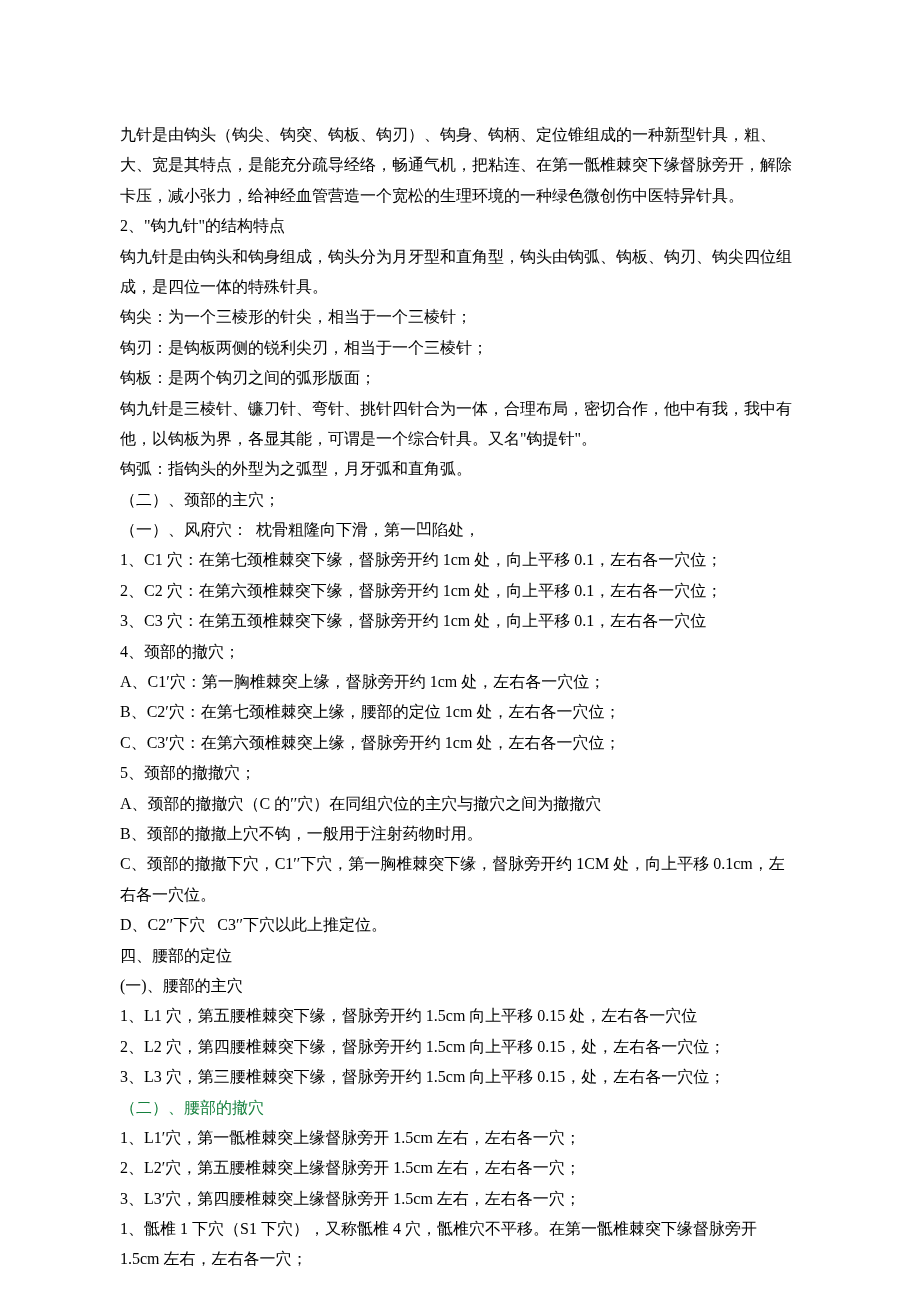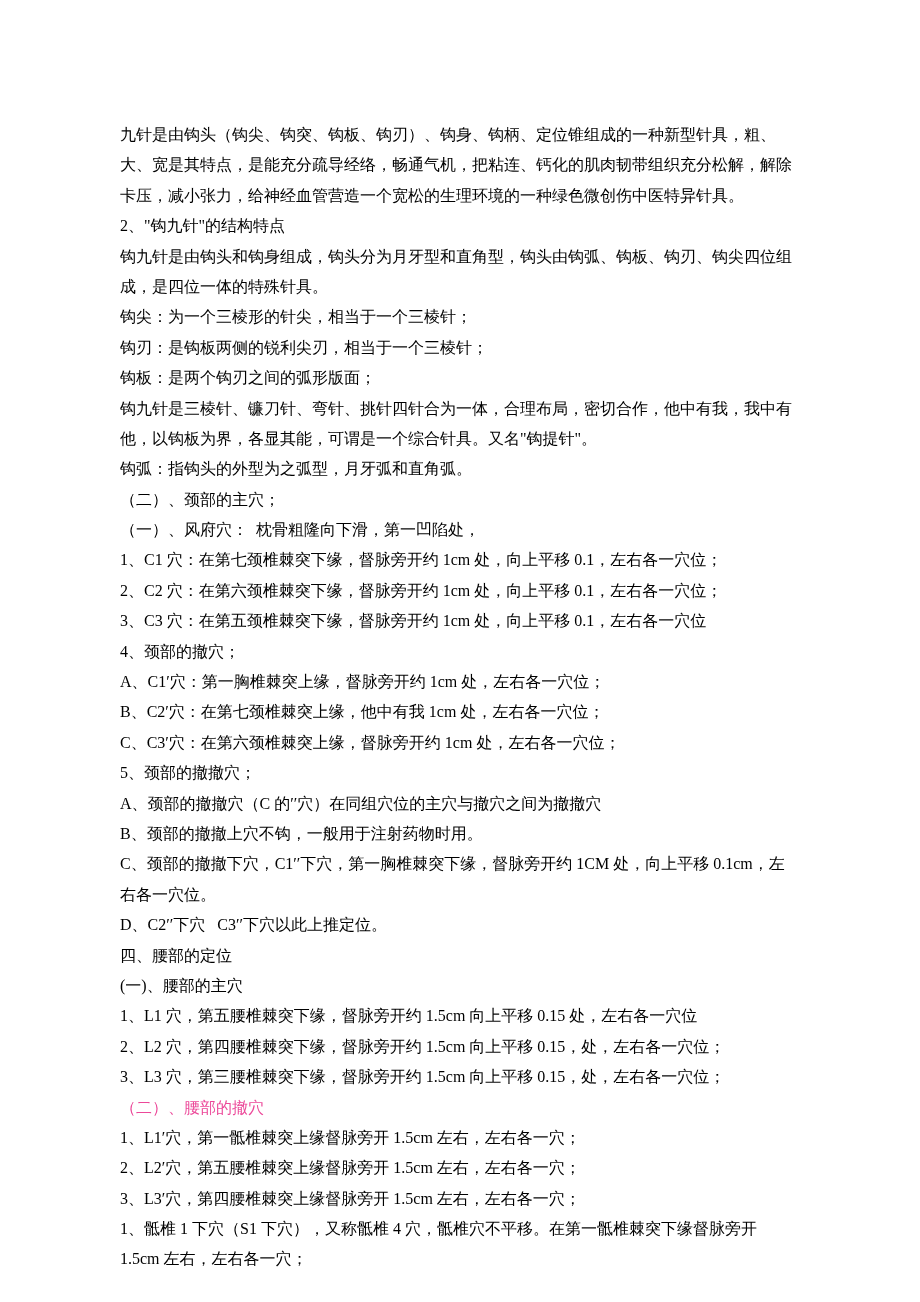--- a/index.html
+++ b/index.html
@@ -13,44 +13,44 @@
   .page {
     width: 920px;
     min-height: 1302px;
     padding: 120px 120px 120px 120px;
     box-sizing: border-box;
   }
   .line {
     white-space: pre-wrap;
   }
   .colored {
-    color: #ec4899;
+    color: #15803d;
   }
 </style>
 </head>
 <body>
 
 <div class="page">
   <div id="content">
-      <div class="line">九针是由钩头（钩尖、钩突、钩板、钩刃）、钩身、钩柄、定位锥组成的一种新型针具，粗、大、宽是其特点，是能充分疏导经络，畅通气机，把粘连、钙化的肌肉韧带组织充分松解，解除卡压，减小张力，给神经血管营造一个宽松的生理环境的一种绿色微创伤中医特异针具。</div>
+      <div class="line">九针是由钩头（钩尖、钩突、钩板、钩刃）、钩身、钩柄、定位锥组成的一种新型针具，粗、大、宽是其特点，是能充分疏导经络，畅通气机，把粘连、在第一骶椎棘突下缘督脉旁开，解除卡压，减小张力，给神经血管营造一个宽松的生理环境的一种绿色微创伤中医特异针具。</div>
       <div class="line">2、"钩九针"的结构特点</div>
       <div class="line">钩九针是由钩头和钩身组成，钩头分为月牙型和直角型，钩头由钩弧、钩板、钩刃、钩尖四位组成，是四位一体的特殊针具。</div>
       <div class="line">钩尖：为一个三棱形的针尖，相当于一个三棱针；</div>
       <div class="line">钩刃：是钩板两侧的锐利尖刃，相当于一个三棱针；</div>
       <div class="line">钩板：是两个钩刃之间的弧形版面；</div>
       <div class="line">钩九针是三棱针、镰刀针、弯针、挑针四针合为一体，合理布局，密切合作，他中有我，我中有他，以钩板为界，各显其能，可谓是一个综合针具。又名"钩提针"。</div>
       <div class="line">钩弧：指钩头的外型为之弧型，月牙弧和直角弧。</div>
       <div class="line">（二）、颈部的主穴；</div>
       <div class="line">（一）、风府穴：  枕骨粗隆向下滑，第一凹陷处，</div>
       <div class="line">1、C1 穴：在第七颈椎棘突下缘，督脉旁开约 1cm 处，向上平移 0.1，左右各一穴位；</div>
       <div class="line">2、C2 穴：在第六颈椎棘突下缘，督脉旁开约 1cm 处，向上平移 0.1，左右各一穴位；</div>
       <div class="line">3、C3 穴：在第五颈椎棘突下缘，督脉旁开约 1cm 处，向上平移 0.1，左右各一穴位</div>
       <div class="line">4、颈部的撤穴；</div>
       <div class="line">A、C1′穴：第一胸椎棘突上缘，督脉旁开约 1cm 处，左右各一穴位；</div>
-      <div class="line">B、C2′穴：在第七颈椎棘突上缘，他中有我 1cm 处，左右各一穴位；</div>
+      <div class="line">B、C2′穴：在第七颈椎棘突上缘，腰部的定位 1cm 处，左右各一穴位；</div>
       <div class="line">C、C3′穴：在第六颈椎棘突上缘，督脉旁开约 1cm 处，左右各一穴位；</div>
       <div class="line">5、颈部的撤撤穴；</div>
       <div class="line">A、颈部的撤撤穴（C 的′′穴）在同组穴位的主穴与撤穴之间为撤撤穴</div>
       <div class="line">B、颈部的撤撤上穴不钩，一般用于注射药物时用。</div>
       <div class="line">C、颈部的撤撤下穴，C1′′下穴，第一胸椎棘突下缘，督脉旁开约 1CM 处，向上平移 0.1cm，左右各一穴位。</div>
       <div class="line">D、C2′′下穴   C3′′下穴以此上推定位。</div>
       <div class="line">四、腰部的定位</div>
       <div class="line">(一)、腰部的主穴</div>
       <div class="line">1、L1 穴，第五腰椎棘突下缘，督脉旁开约 1.5cm 向上平移 0.15 处，左右各一穴位</div>
       <div class="line">2、L2 穴，第四腰椎棘突下缘，督脉旁开约 1.5cm 向上平移 0.15，处，左右各一穴位；</div>

